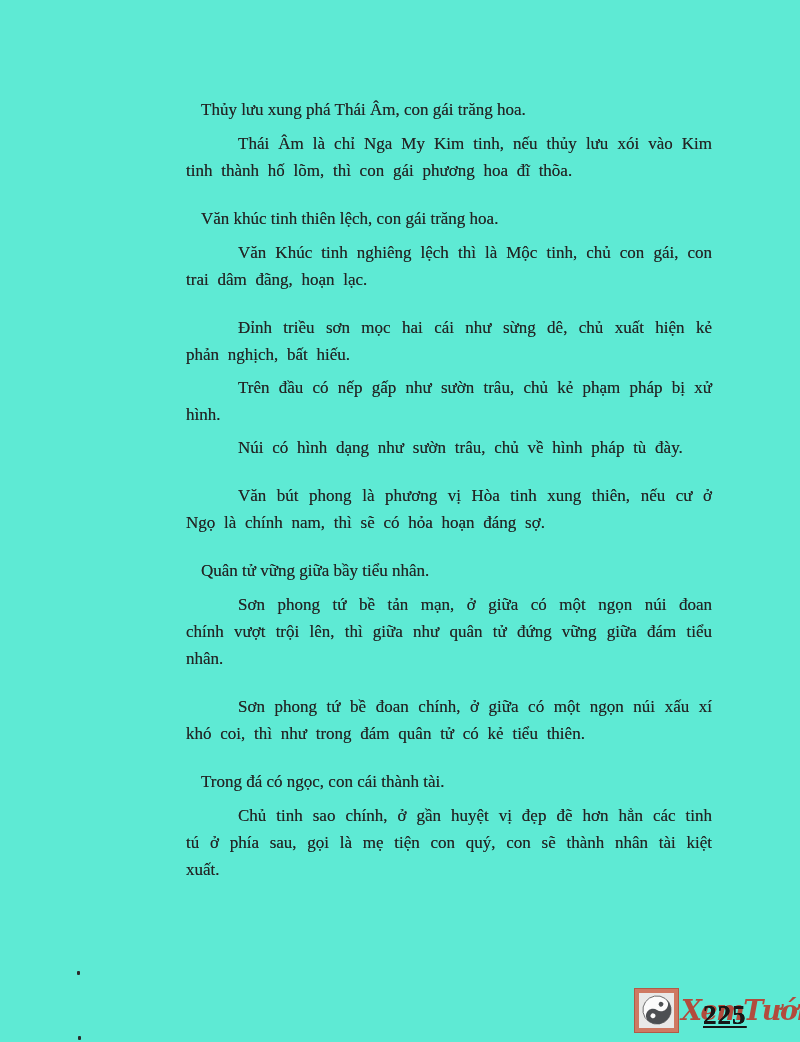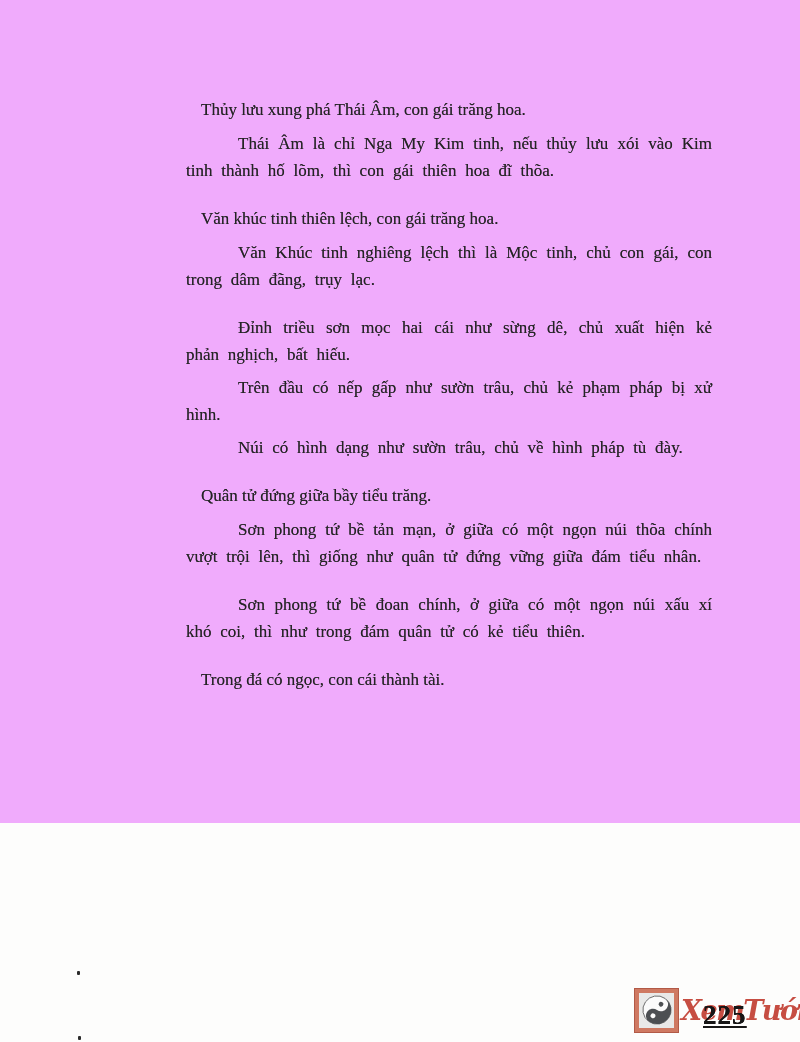--- a/index.html
+++ b/index.html
@@ -7,22 +7,22 @@
     padding: 0;
     width: 800px;
     height: 1042px;
     background: #fdfdfc;
     overflow: hidden;
     font-family: "Liberation Serif", serif;
   }
   .page {
     position: relative;
     width: 800px;
-    height: 823px;
-    background: #f0abfc;
+    height: 1042px;
+    background: #5eead4;
   }
   .content {
     position: absolute;
     left: 186px;
     top: 96px;
     width: 526px;
     color: #242424;
     font-size: 17px;
     line-height: 27px;
     text-shadow: 0 0 0.4px rgba(20,20,20,0.55);
@@ -106,48 +106,50 @@
 </style>
 </head>
 <body>
 
 <div class="page">
 
   <div class="content">
 
     <div class="section">
       <p class="heading">Thủy lưu xung phá Thái Âm, con gái trăng hoa.</p>
-      <p class="para">Thái Âm là chỉ Nga My Kim tinh, nếu thủy lưu xói vào Kim tinh thành hố lõm, thì con gái thiên hoa đĩ thõa.</p>
+      <p class="para">Thái Âm là chỉ Nga My Kim tinh, nếu thủy lưu xói vào Kim tinh thành hố lõm, thì con gái phương hoa đĩ thõa.</p>
     </div>
 
     <div class="section">
       <p class="heading">Văn khúc tinh thiên lệch, con gái trăng hoa.</p>
-      <p class="para">Văn Khúc tinh nghiêng lệch thì là Mộc tinh, chủ con gái, con trong dâm đãng, trụy lạc.</p>
+      <p class="para">Văn Khúc tinh nghiêng lệch thì là Mộc tinh, chủ con gái, con trai dâm đãng, hoạn lạc.</p>
     </div>
 
     <div class="section">
       <p class="para">Đỉnh triều sơn mọc hai cái như sừng dê, chủ xuất hiện kẻ phản nghịch, bất hiếu.</p>
       <p class="para">Trên đầu có nếp gấp như sườn trâu, chủ kẻ phạm pháp bị xử hình.</p>
       <p class="para">Núi có hình dạng như sườn trâu, chủ về hình pháp tù đày.</p>
     </div>
 
     <div class="section">
+      <p class="para">Văn bút phong là phương vị Hòa tinh xung thiên, nếu cư ở Ngọ là chính nam, thì sẽ có hỏa hoạn đáng sợ.</p>
     </div>
 
     <div class="section">
-      <p class="heading">Quân tử đứng giữa bầy tiểu trăng.</p>
-      <p class="para">Sơn phong tứ bề tản mạn, ở giữa có một ngọn núi thõa chính vượt trội lên, thì giống như quân tử đứng vững giữa đám tiểu nhân.</p>
+      <p class="heading">Quân tử vững giữa bầy tiểu nhân.</p>
+      <p class="para">Sơn phong tứ bề tản mạn, ở giữa có một ngọn núi đoan chính vượt trội lên, thì giữa như quân tử đứng vững giữa đám tiểu nhân.</p>
     </div>
 
     <div class="section">
       <p class="para">Sơn phong tứ bề đoan chính, ở giữa có một ngọn núi xấu xí khó coi, thì như trong đám quân tử có kẻ tiểu thiên.</p>
     </div>
 
     <div class="section">
       <p class="heading">Trong đá có ngọc, con cái thành tài.</p>
+      <p class="para">Chủ tinh sao chính, ở gần huyệt vị đẹp đẽ hơn hẳn các tinh tú ở phía sau, gọi là mẹ tiện con quý, con sẽ thành nhân tài kiệt xuất.</p>
     </div>
 
   </div>
 
   <div class="speck speck-1"></div>
   <div class="speck speck-2"></div>
 
   <div class="watermark">
     <div class="wm-frame">
       <div class="wm-inner">

